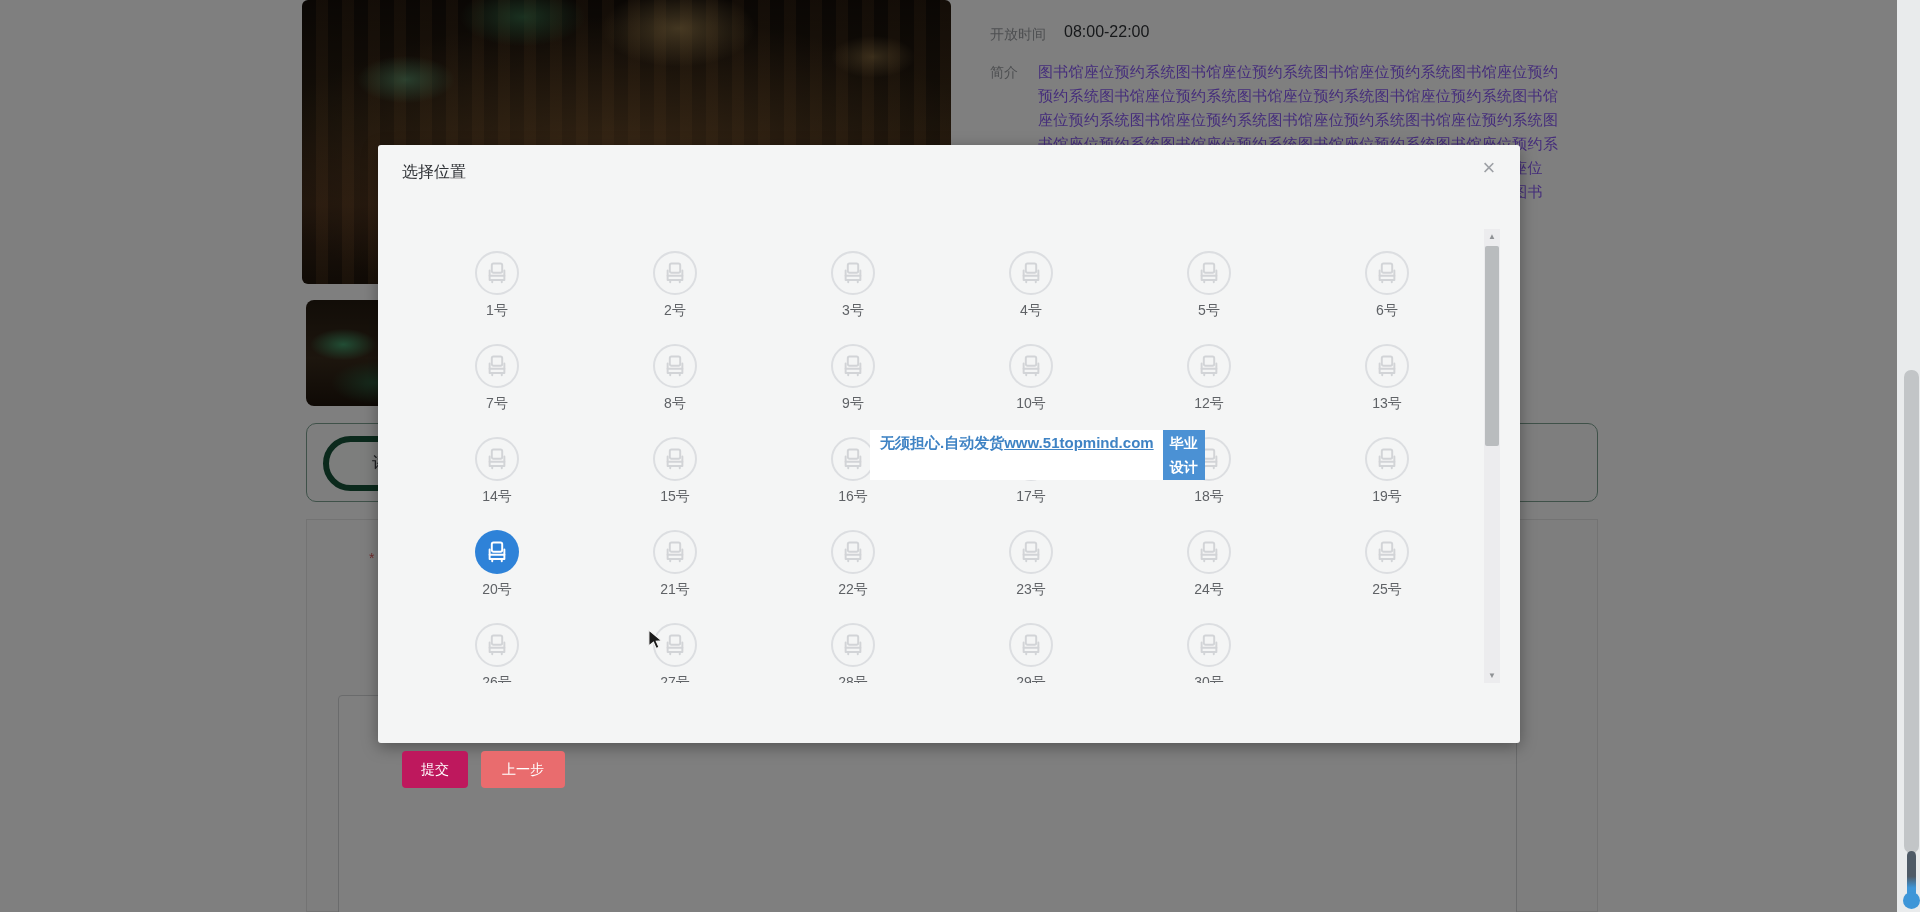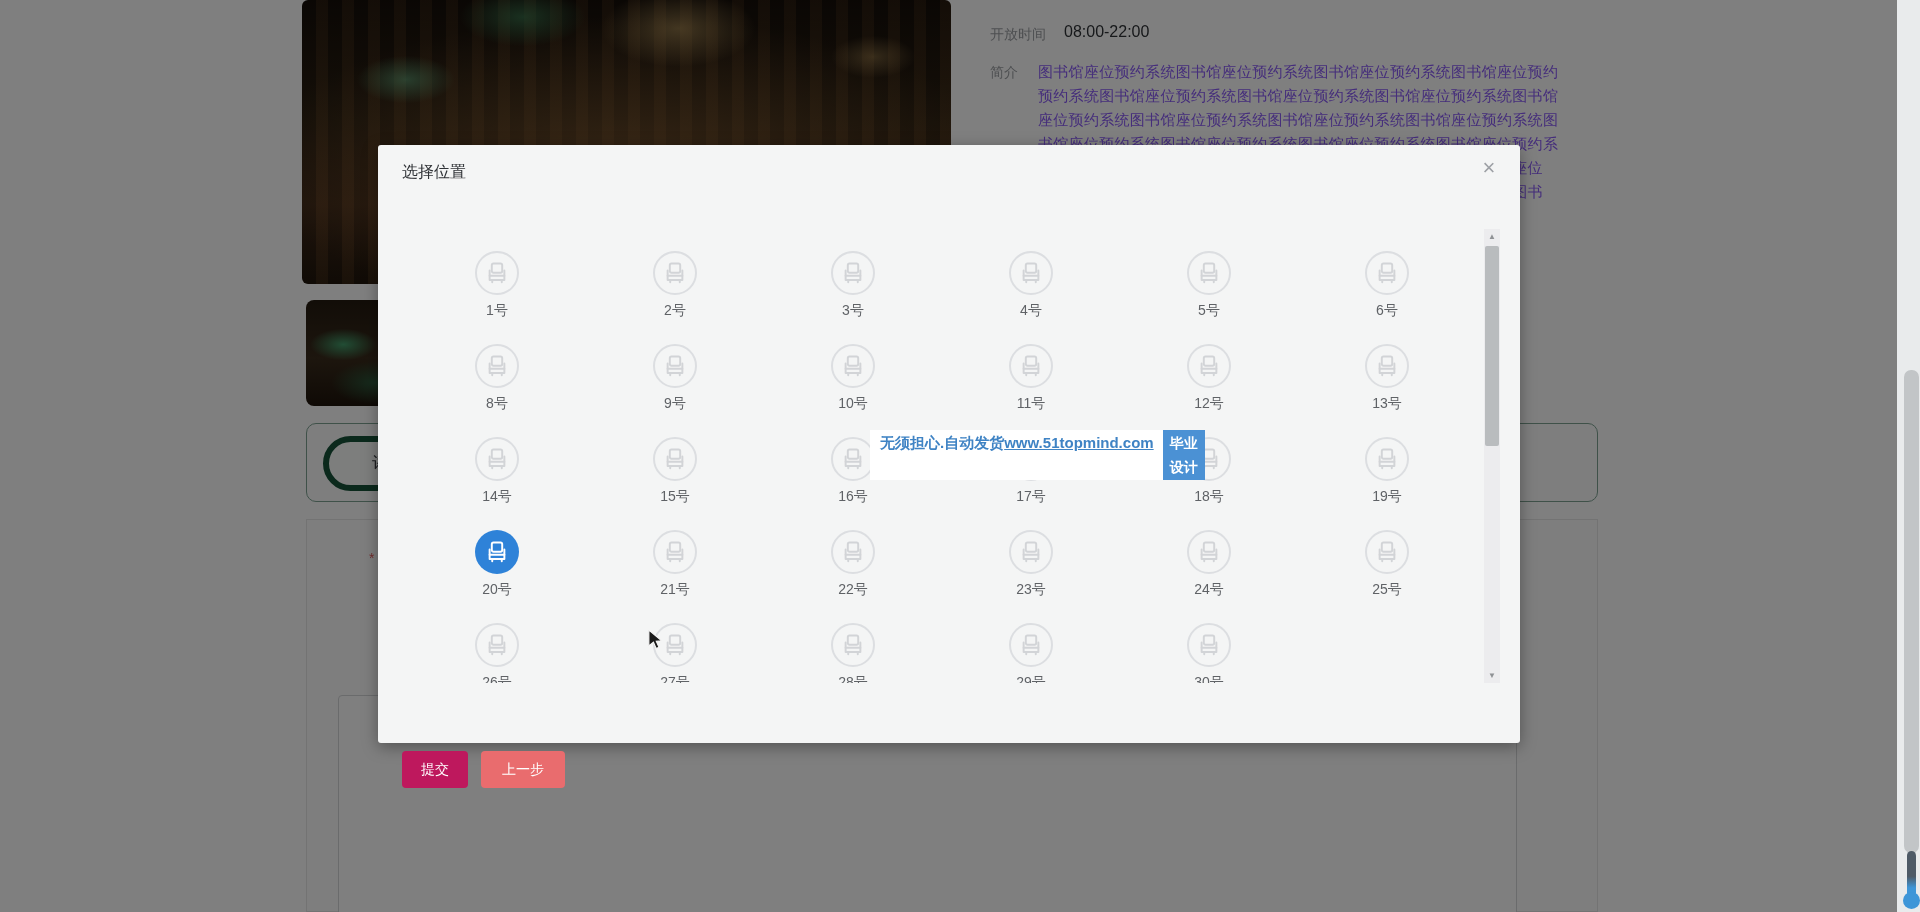--- a/index.html
+++ b/index.html
@@ -237,20 +237,31 @@
   </div>
         <div class="seat-cell">
     <span class="seat-icon">
       <svg width="26" height="26" viewBox="0 0 24 24" fill="none" stroke="currentColor" stroke-width="1.8" stroke-linecap="round" stroke-linejoin="round">
         <rect x="7.2" y="3.2" width="9.6" height="8.6" rx="1.6"></rect>
         <path d="M5.2 9.6 v8.8 h13.6 v-8.8"></path>
         <path d="M5.2 14.6 h13.6"></path>
         <path d="M7.6 18.4 v2.2 M16.4 18.4 v2.2"></path>
       </svg>
     </span>
+    <span class="seat-label">7号</span>
+  </div>
+        <div class="seat-cell">
+    <span class="seat-icon">
+      <svg width="26" height="26" viewBox="0 0 24 24" fill="none" stroke="currentColor" stroke-width="1.8" stroke-linecap="round" stroke-linejoin="round">
+        <rect x="7.2" y="3.2" width="9.6" height="8.6" rx="1.6"></rect>
+        <path d="M5.2 9.6 v8.8 h13.6 v-8.8"></path>
+        <path d="M5.2 14.6 h13.6"></path>
+        <path d="M7.6 18.4 v2.2 M16.4 18.4 v2.2"></path>
+      </svg>
+    </span>
     <span class="seat-label">8号</span>
   </div>
         <div class="seat-cell">
     <span class="seat-icon">
       <svg width="26" height="26" viewBox="0 0 24 24" fill="none" stroke="currentColor" stroke-width="1.8" stroke-linecap="round" stroke-linejoin="round">
         <rect x="7.2" y="3.2" width="9.6" height="8.6" rx="1.6"></rect>
         <path d="M5.2 9.6 v8.8 h13.6 v-8.8"></path>
         <path d="M5.2 14.6 h13.6"></path>
         <path d="M7.6 18.4 v2.2 M16.4 18.4 v2.2"></path>
       </svg>
@@ -260,31 +271,20 @@
         <div class="seat-cell">
     <span class="seat-icon">
       <svg width="26" height="26" viewBox="0 0 24 24" fill="none" stroke="currentColor" stroke-width="1.8" stroke-linecap="round" stroke-linejoin="round">
         <rect x="7.2" y="3.2" width="9.6" height="8.6" rx="1.6"></rect>
         <path d="M5.2 9.6 v8.8 h13.6 v-8.8"></path>
         <path d="M5.2 14.6 h13.6"></path>
         <path d="M7.6 18.4 v2.2 M16.4 18.4 v2.2"></path>
       </svg>
     </span>
     <span class="seat-label">10号</span>
-  </div>
-        <div class="seat-cell">
-    <span class="seat-icon">
-      <svg width="26" height="26" viewBox="0 0 24 24" fill="none" stroke="currentColor" stroke-width="1.8" stroke-linecap="round" stroke-linejoin="round">
-        <rect x="7.2" y="3.2" width="9.6" height="8.6" rx="1.6"></rect>
-        <path d="M5.2 9.6 v8.8 h13.6 v-8.8"></path>
-        <path d="M5.2 14.6 h13.6"></path>
-        <path d="M7.6 18.4 v2.2 M16.4 18.4 v2.2"></path>
-      </svg>
-    </span>
-    <span class="seat-label">11号</span>
   </div>
         <div class="seat-cell">
     <span class="seat-icon">
       <svg width="26" height="26" viewBox="0 0 24 24" fill="none" stroke="currentColor" stroke-width="1.8" stroke-linecap="round" stroke-linejoin="round">
         <rect x="7.2" y="3.2" width="9.6" height="8.6" rx="1.6"></rect>
         <path d="M5.2 9.6 v8.8 h13.6 v-8.8"></path>
         <path d="M5.2 14.6 h13.6"></path>
         <path d="M7.6 18.4 v2.2 M16.4 18.4 v2.2"></path>
       </svg>
     </span>

